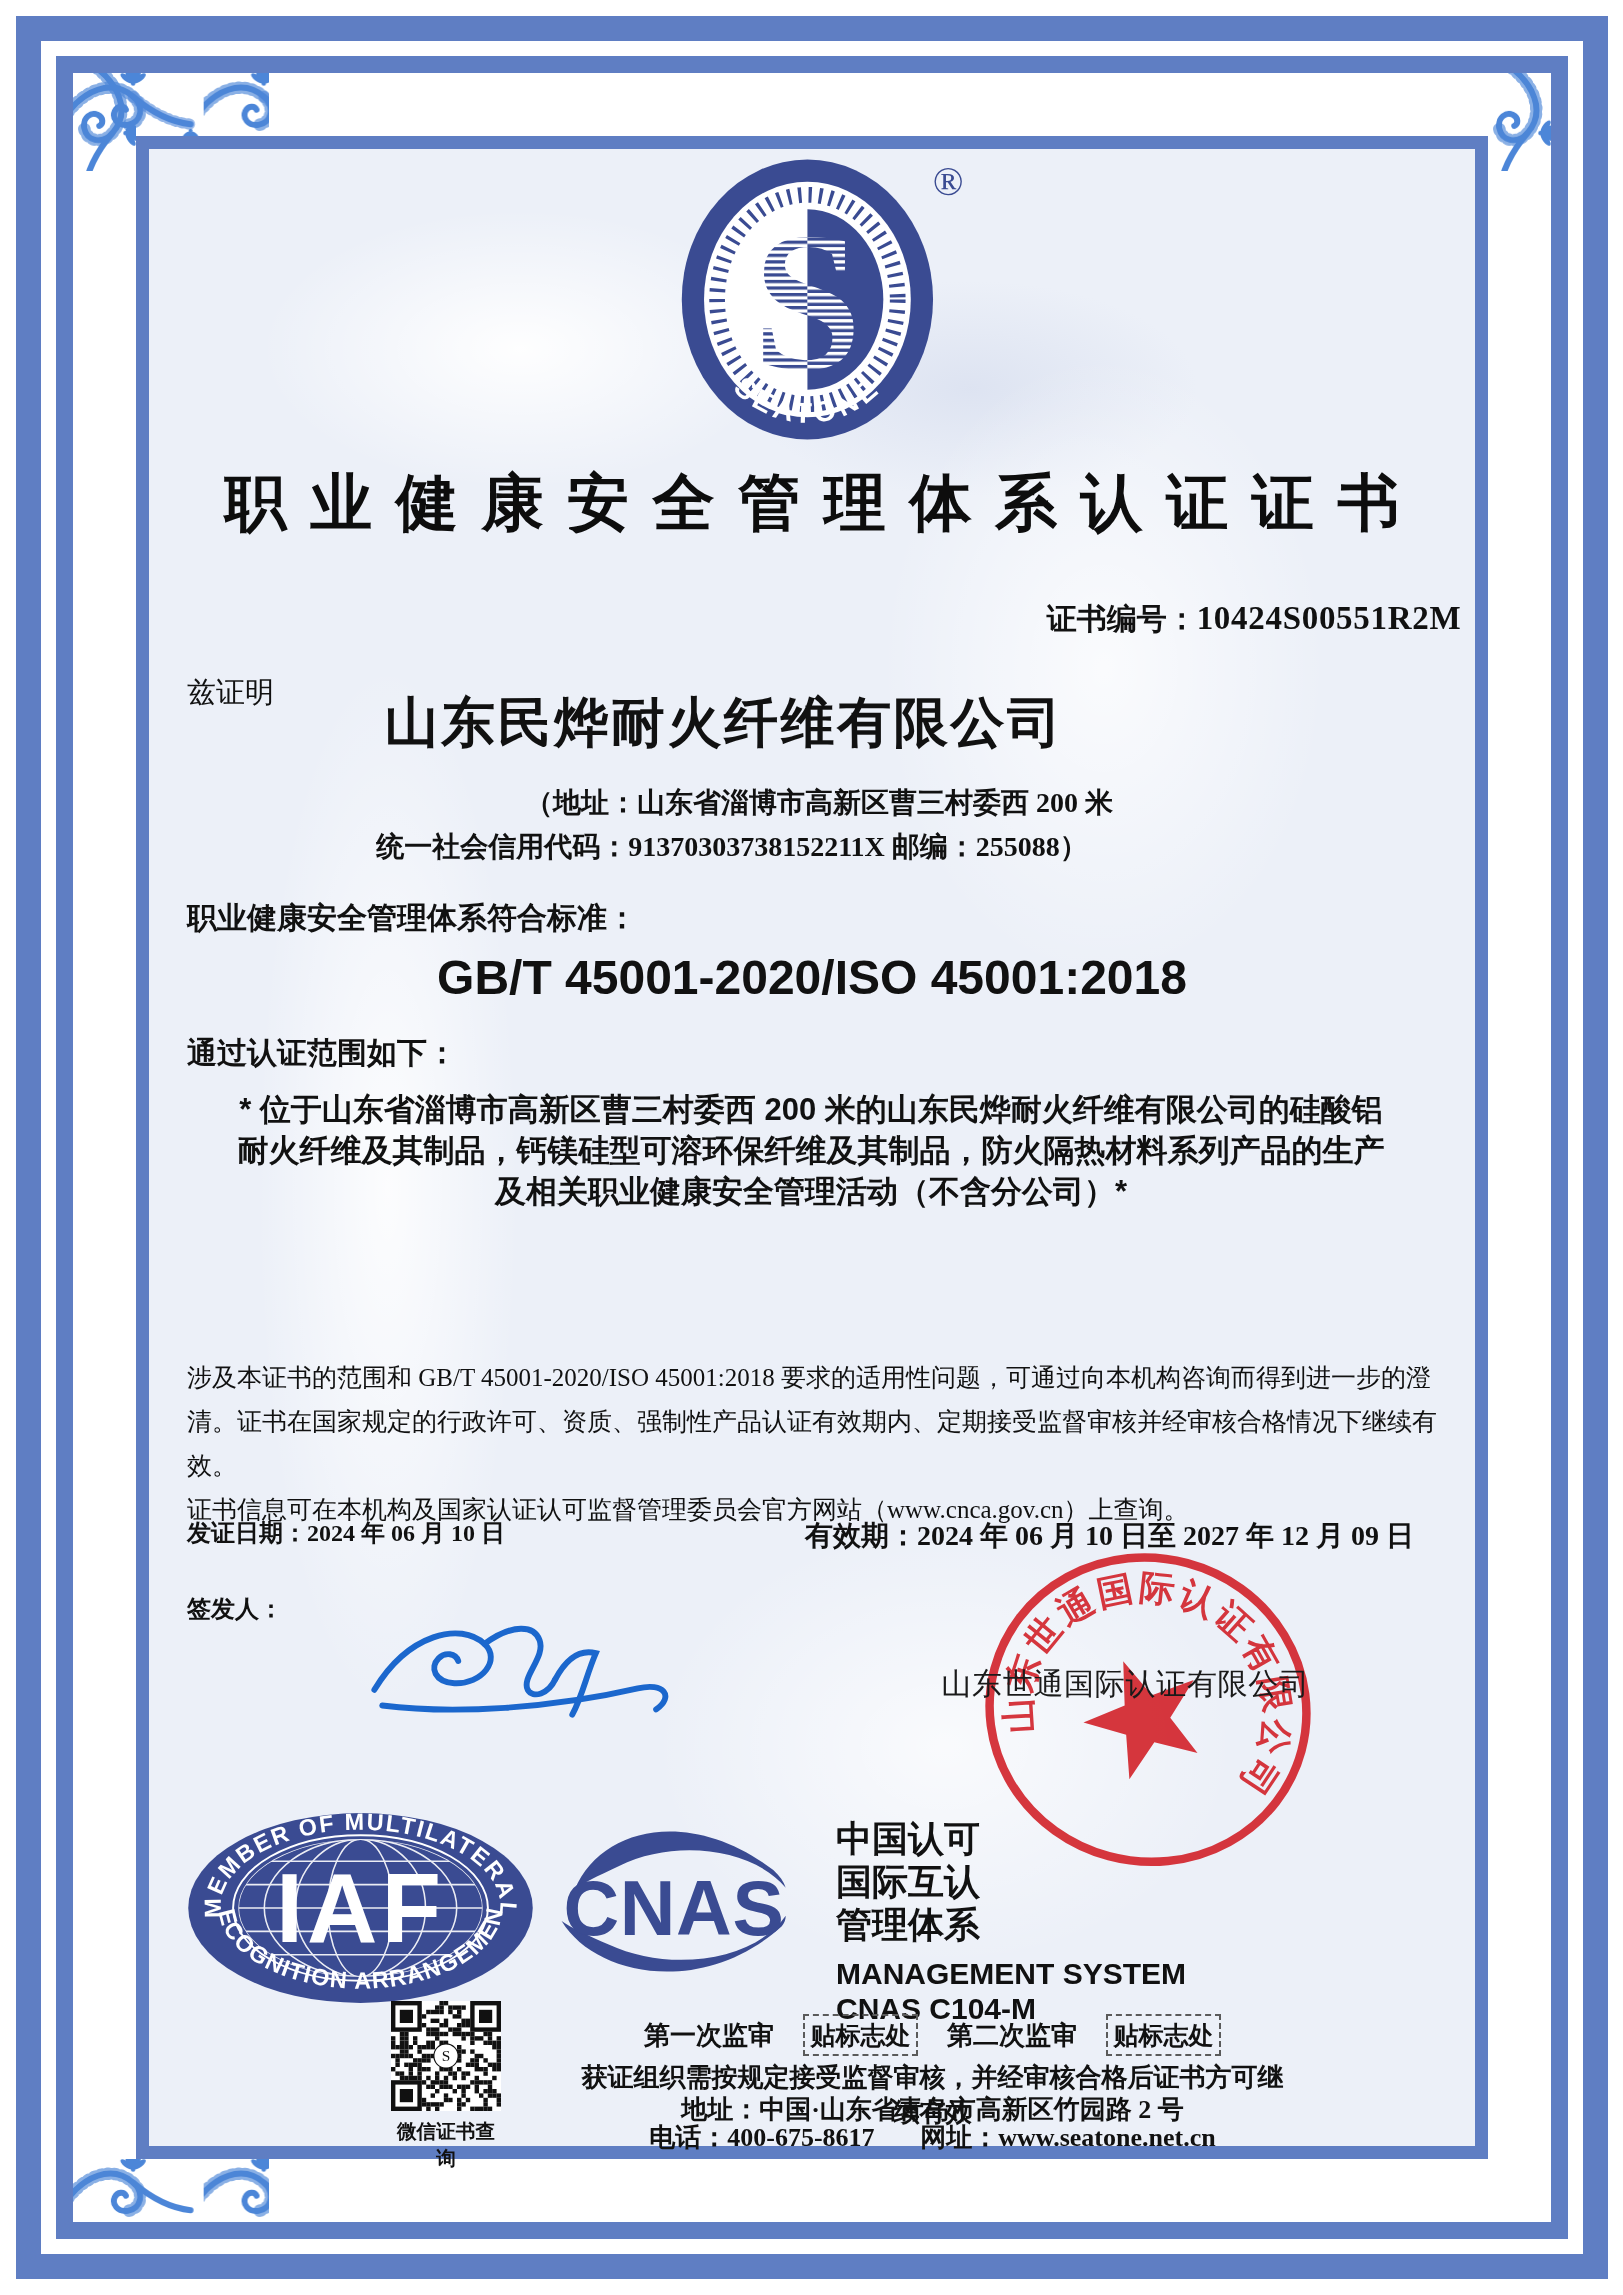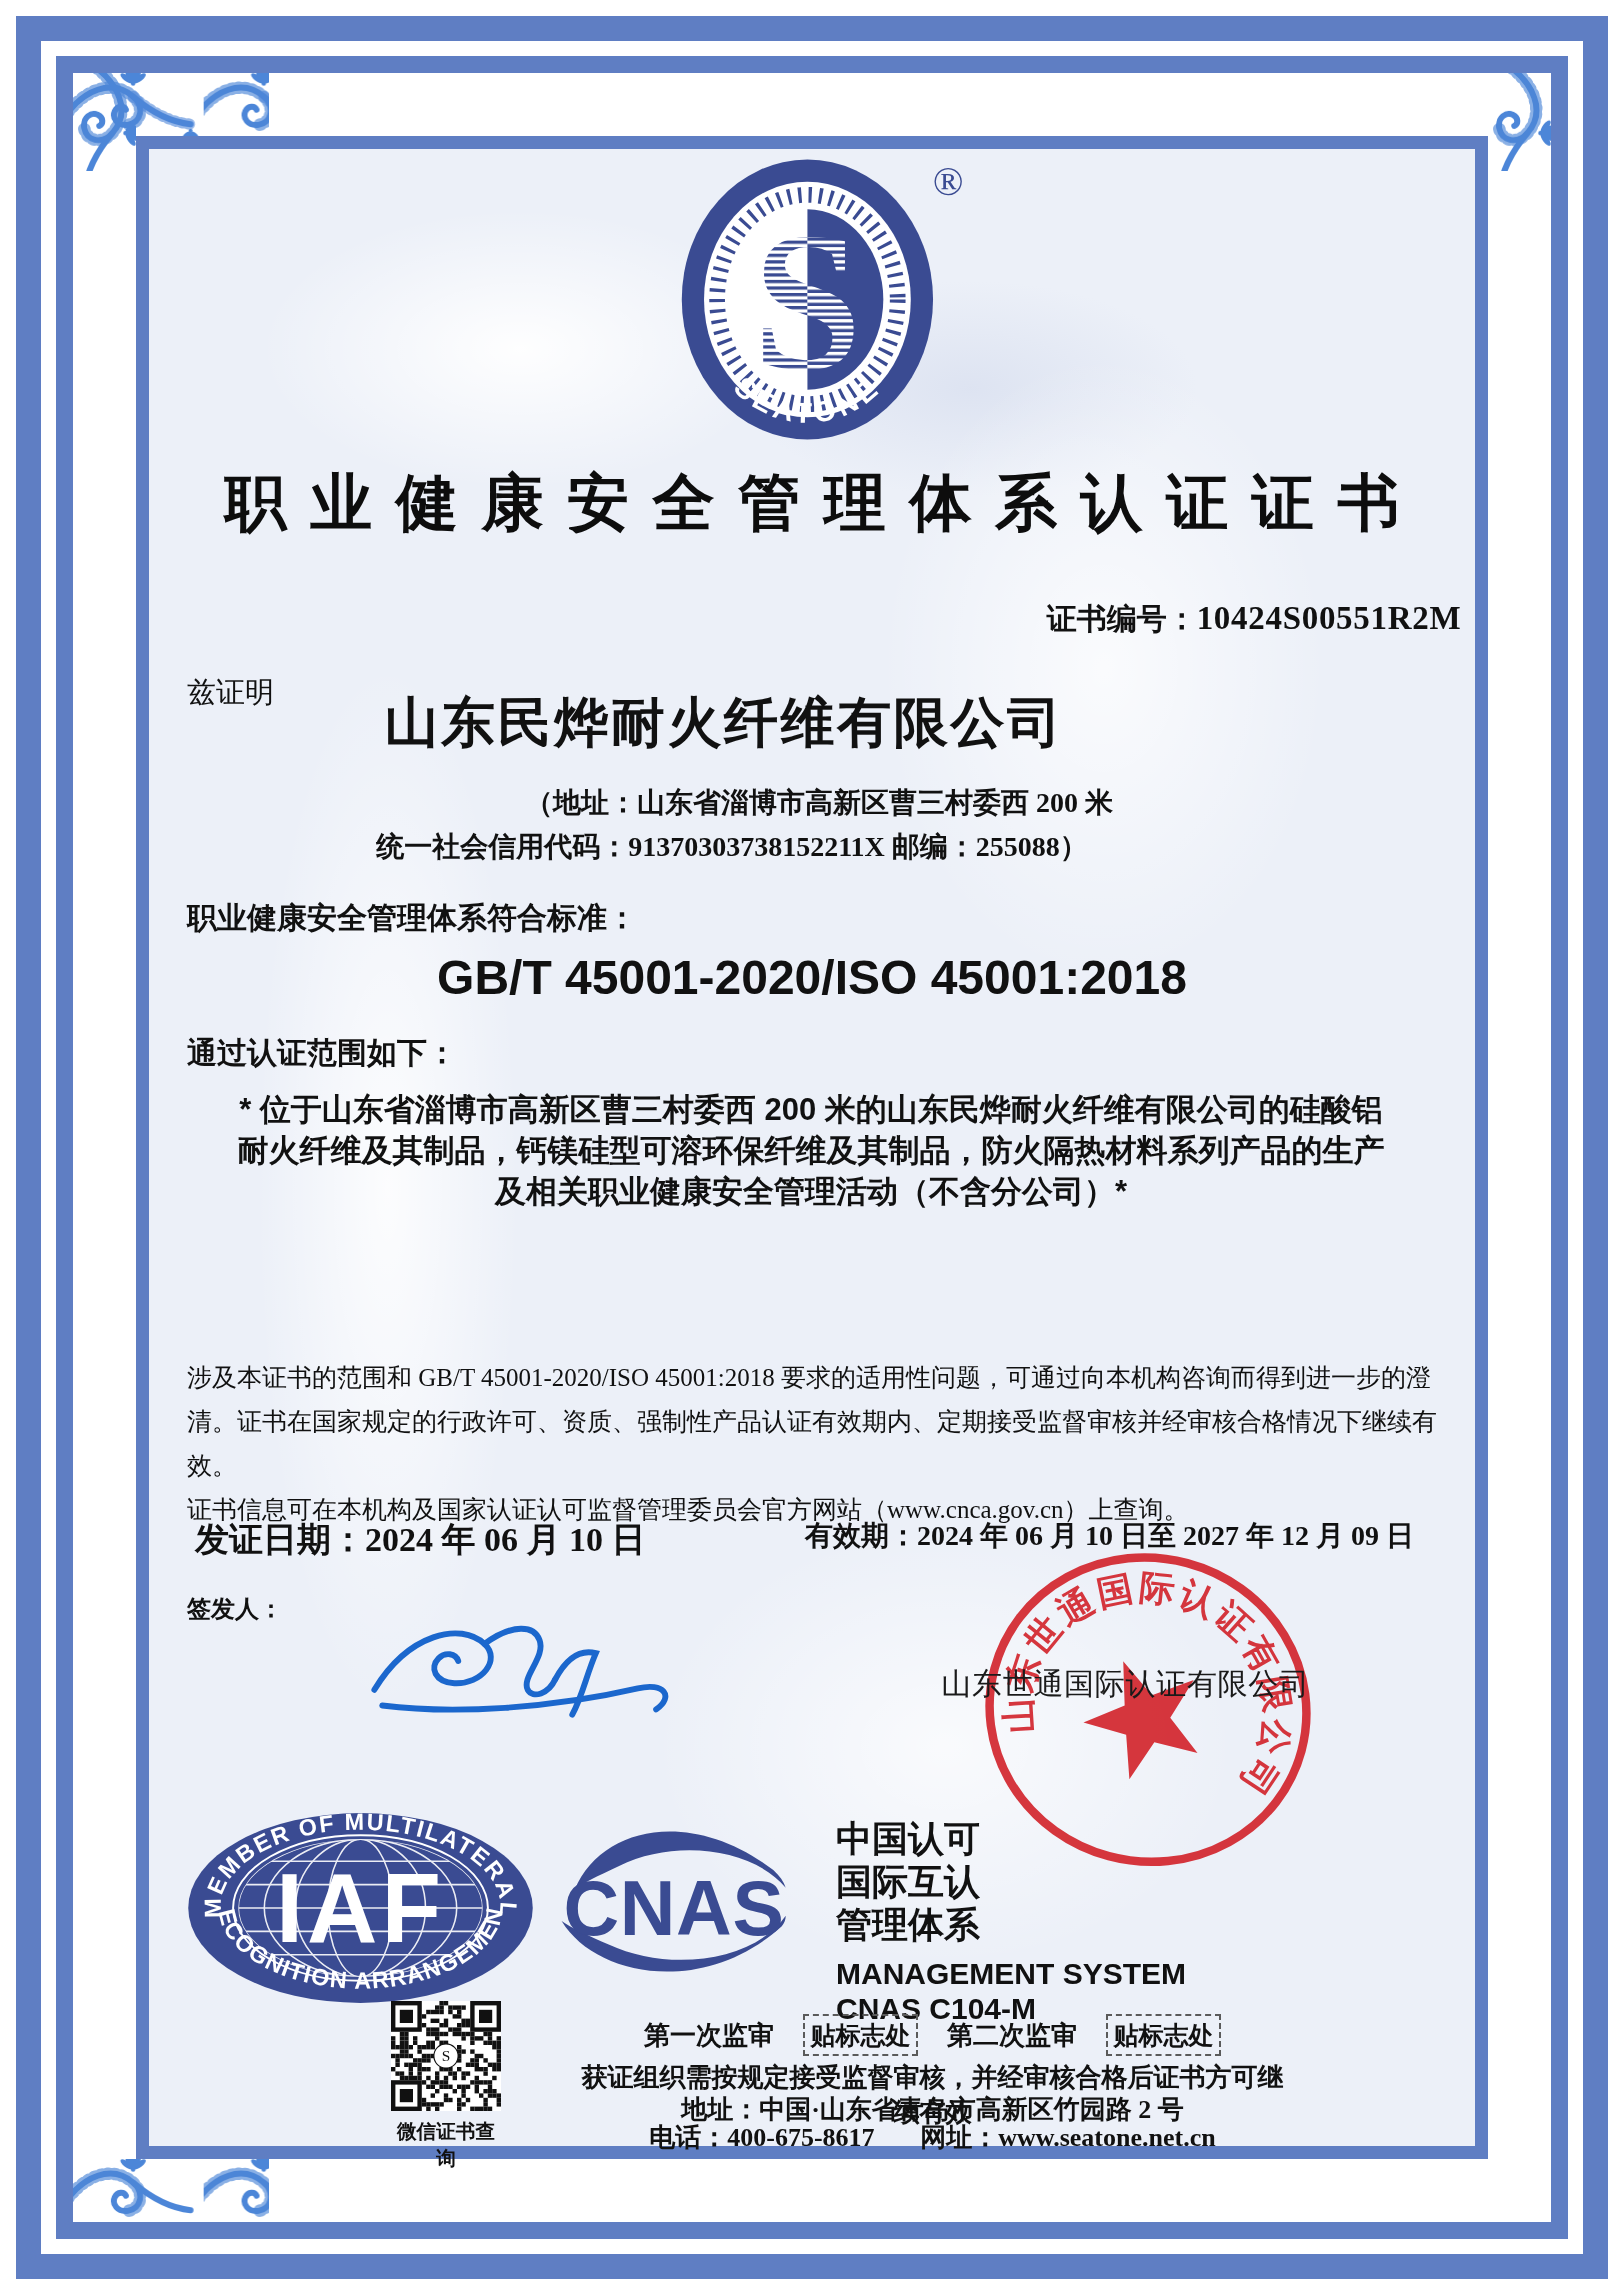--- a/index.html
+++ b/index.html
@@ -33,21 +33,21 @@
   .intro{left:187px;top:673px;font-size:29px;}
   .company{left:0;width:1448px;top:687px;text-align:center;font-size:54px;font-weight:700;letter-spacing:2.6px;}
   .addr1{left:0;width:1624px;top:784px;text-align:center;font-size:28px;font-weight:700;padding-left:7px;}
   .addr2{left:0;width:1464px;top:829px;text-align:center;font-size:28px;font-weight:700;}
   .std-label{left:187px;top:898px;font-size:30px;font-weight:600;}
   .std{left:0;width:1624px;top:950px;text-align:center;font-size:48px;font-weight:700;}
   .scope-label{left:187px;top:1033px;font-size:30px;font-weight:600;}
   .scope{left:92px;width:1440px;top:1111px;text-align:center;font-size:31px;font-weight:600;
       line-height:41px;font-family:"Liberation Sans",sans-serif;}
   .notes{left:187px;width:1250px;top:1356px;font-size:25px;line-height:44px;}
-  .date-issue{left:187px;top:1517px;font-size:34px;font-weight:600;margin-left:8px;}
+  .date-issue{left:187px;top:1517px;font-size:24px;font-weight:600;}
   .date-valid{left:805px;top:1517px;font-size:28px;font-weight:600;}
   .signer{left:187px;top:1593px;font-size:24px;font-weight:600;}
   .org-line{left:916px;width:419px;top:1664px;font-size:30px;letter-spacing:0.7px;color:#1a1a1a;
       font-family:"Liberation Sans",sans-serif;text-align:center;}
   .cnas-block{left:837px;top:1818px;width:367px;}
   .cnas-block .zh{font-size:36px;font-weight:600;line-height:43px;}
   .cnas-block .en{font-family:"Liberation Sans",sans-serif;font-weight:700;font-size:30px;line-height:35px;}
   .cnas-block .en.first{margin-top:9.2px;}
   .audit-row{left:576px;top:2015px;width:713px;height:42px;display:flex;align-items:center;
       justify-content:center;gap:29px;}

